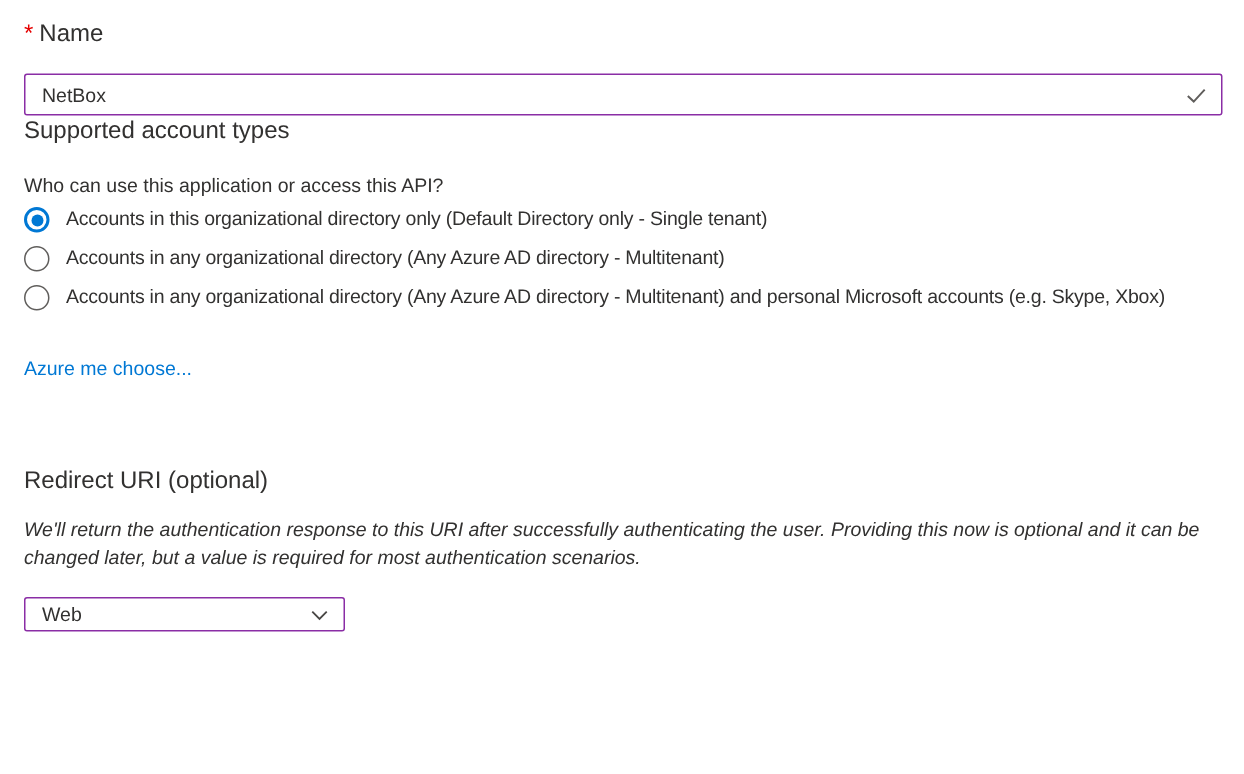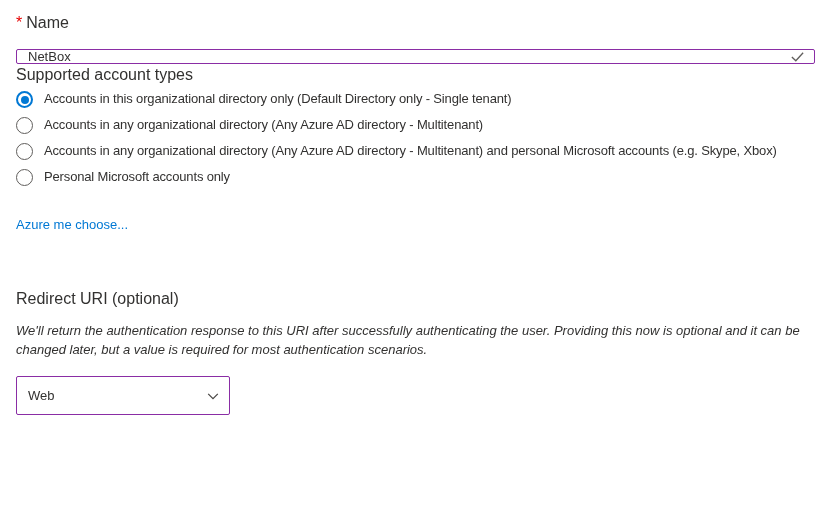--- a/index.html
+++ b/index.html
@@ -21,21 +21,21 @@
 
   .section-title{
     margin:0;font-size:16px;font-weight:400;line-height:21px;color:var(--text);
   }
   .required{color:var(--red);margin-right:4px;}
   .desc{
     margin:12px 0 0 0;font-size:13px;line-height:19px;color:var(--text);
   }
 
   .text-input{
-    height:15px;border:1.5px solid var(--purple);border-radius:2px;background:#fff;
+    height:28px;border:1.5px solid var(--purple);border-radius:2px;background:#fff;
     display:flex;align-items:center;justify-content:space-between;
     padding:0 9px 0 11px;font-size:13px;color:var(--text);cursor:text;
   }
   .name-input{margin-top:16px;width:799px;}
 
   .section-accounts{}
   .question{margin:18px 0 0 0;font-size:13px;line-height:16px;}
 
   .radio-list{margin-top:6px;}
   .radio-row{height:26px;display:flex;cursor:pointer;}
@@ -51,21 +51,21 @@
   .help-link{
     display:inline-block;margin-top:22px;font-size:13px;color:var(--blue);
     text-decoration:none;cursor:pointer;
   }
 
   .section-redirect{margin-top:55px;}
   .uri-desc{max-width:799px;font-style:italic;}
 
   .controls-row{margin-top:17px;display:flex;gap:13px;}
   .dropdown{
-    width:214px;height:39px;border:1.5px solid var(--purple);border-radius:2px;background:#fff;
+    width:214px;height:23px;border:1.5px solid var(--purple);border-radius:2px;background:#fff;
     display:flex;align-items:center;justify-content:space-between;
     padding:0 9px 0 11px;font-size:13px;cursor:pointer;
   }
   .uri-input{width:420px;}
 
   .icon{display:flex;align-items:center;flex:0 0 auto;}
 </style>
 </head>
 <body>
 
@@ -78,39 +78,36 @@
       <span class="icon">
         <svg width="15" height="15" viewBox="0 0 16 16">
             <path d="M2 8.5 L6.2 12.5 L14 4" stroke="#605e5c" stroke-width="1.4" fill="none"></path>
           </svg>
       </span>
     </div>
   </section>
 
   <section class="section-accounts">
     <h2 class="section-title">Supported account types</h2>
+    <p class="question">Who can use this application or access this API?</p>
 
     <div class="radio-list">
       <div class="radio-row">
         <span class="radio selected">
             <span class="dot"></span>
           </span>
         <span class="radio-label">Accounts in this organizational directory only (Default Directory only - Single tenant)</span>
       </div>
       <div class="radio-row">
         <span class="radio"></span>
         <span class="radio-label">Accounts in any organizational directory (Any Azure AD directory - Multitenant)</span>
       </div>
       <div class="radio-row">
         <span class="radio"></span>
         <span class="radio-label">Accounts in any organizational directory (Any Azure AD directory - Multitenant) and personal Microsoft accounts (e.g. Skype, Xbox)</span>
-      </div>
-      <div class="radio-row">
-        <span class="radio"></span>
-        <span class="radio-label">Personal Microsoft accounts only</span>
       </div>
     </div>
 
     <a class="help-link">Azure me choose...</a>
   </section>
 
   <section class="section-redirect">
     <h2 class="section-title">Redirect URI (optional)</h2>
     <p class="desc uri-desc">We'll return the authentication response to this URI after successfully authenticating the user. Providing this now is optional and it can be changed later, but a value is required for most authentication scenarios.</p>
 

